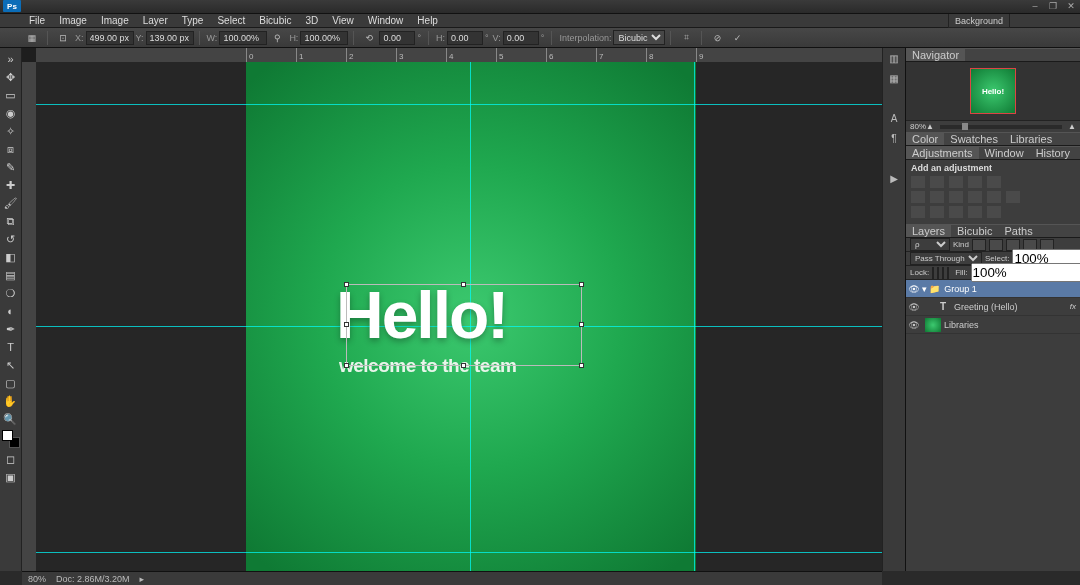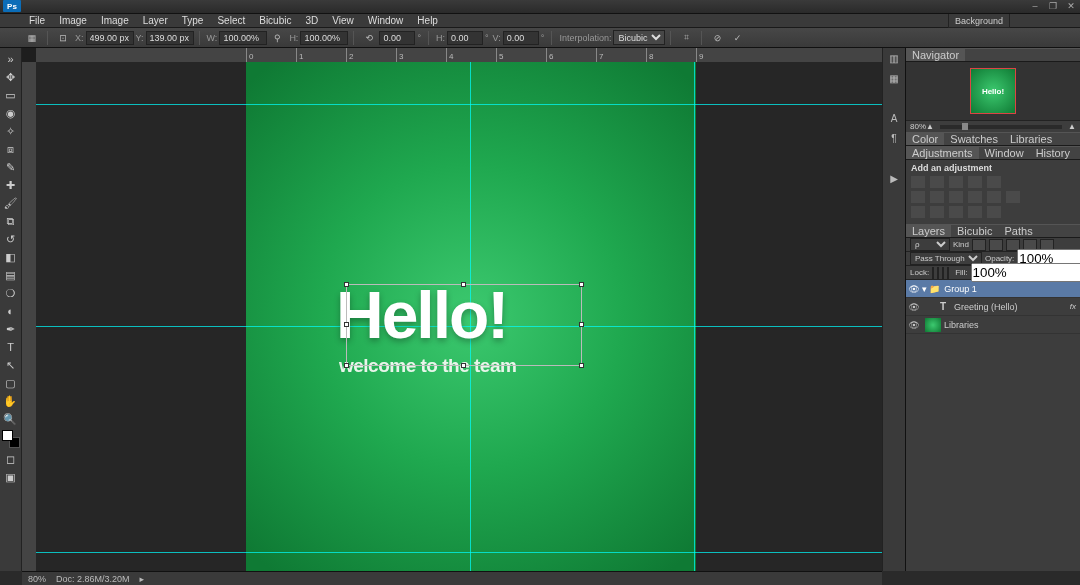--- a/index.html
+++ b/index.html
@@ -290,21 +290,21 @@
         <select style="flex:0 0 40px"><option>ρ</option></select>
         <span>Kind</span>
         <div class="ficon"></div>
         <div class="ficon"></div>
         <div class="ficon"></div>
         <div class="ficon"></div>
         <div class="ficon"></div>
       </div>
       <div class="blend">
         <select><option>Pass Through</option></select>
-        <span>Opacity:</span>
+        <span>Select:</span>
         <input value="100%" style="">
       </div>
       <div class="lock">
         <span>Lock:</span>
         <div class="ficon"></div>
         <div class="ficon"></div>
         <div class="ficon"></div>
         <div class="ficon"></div>
         <span style="flex:1"></span>
         <span>Fill:</span>

